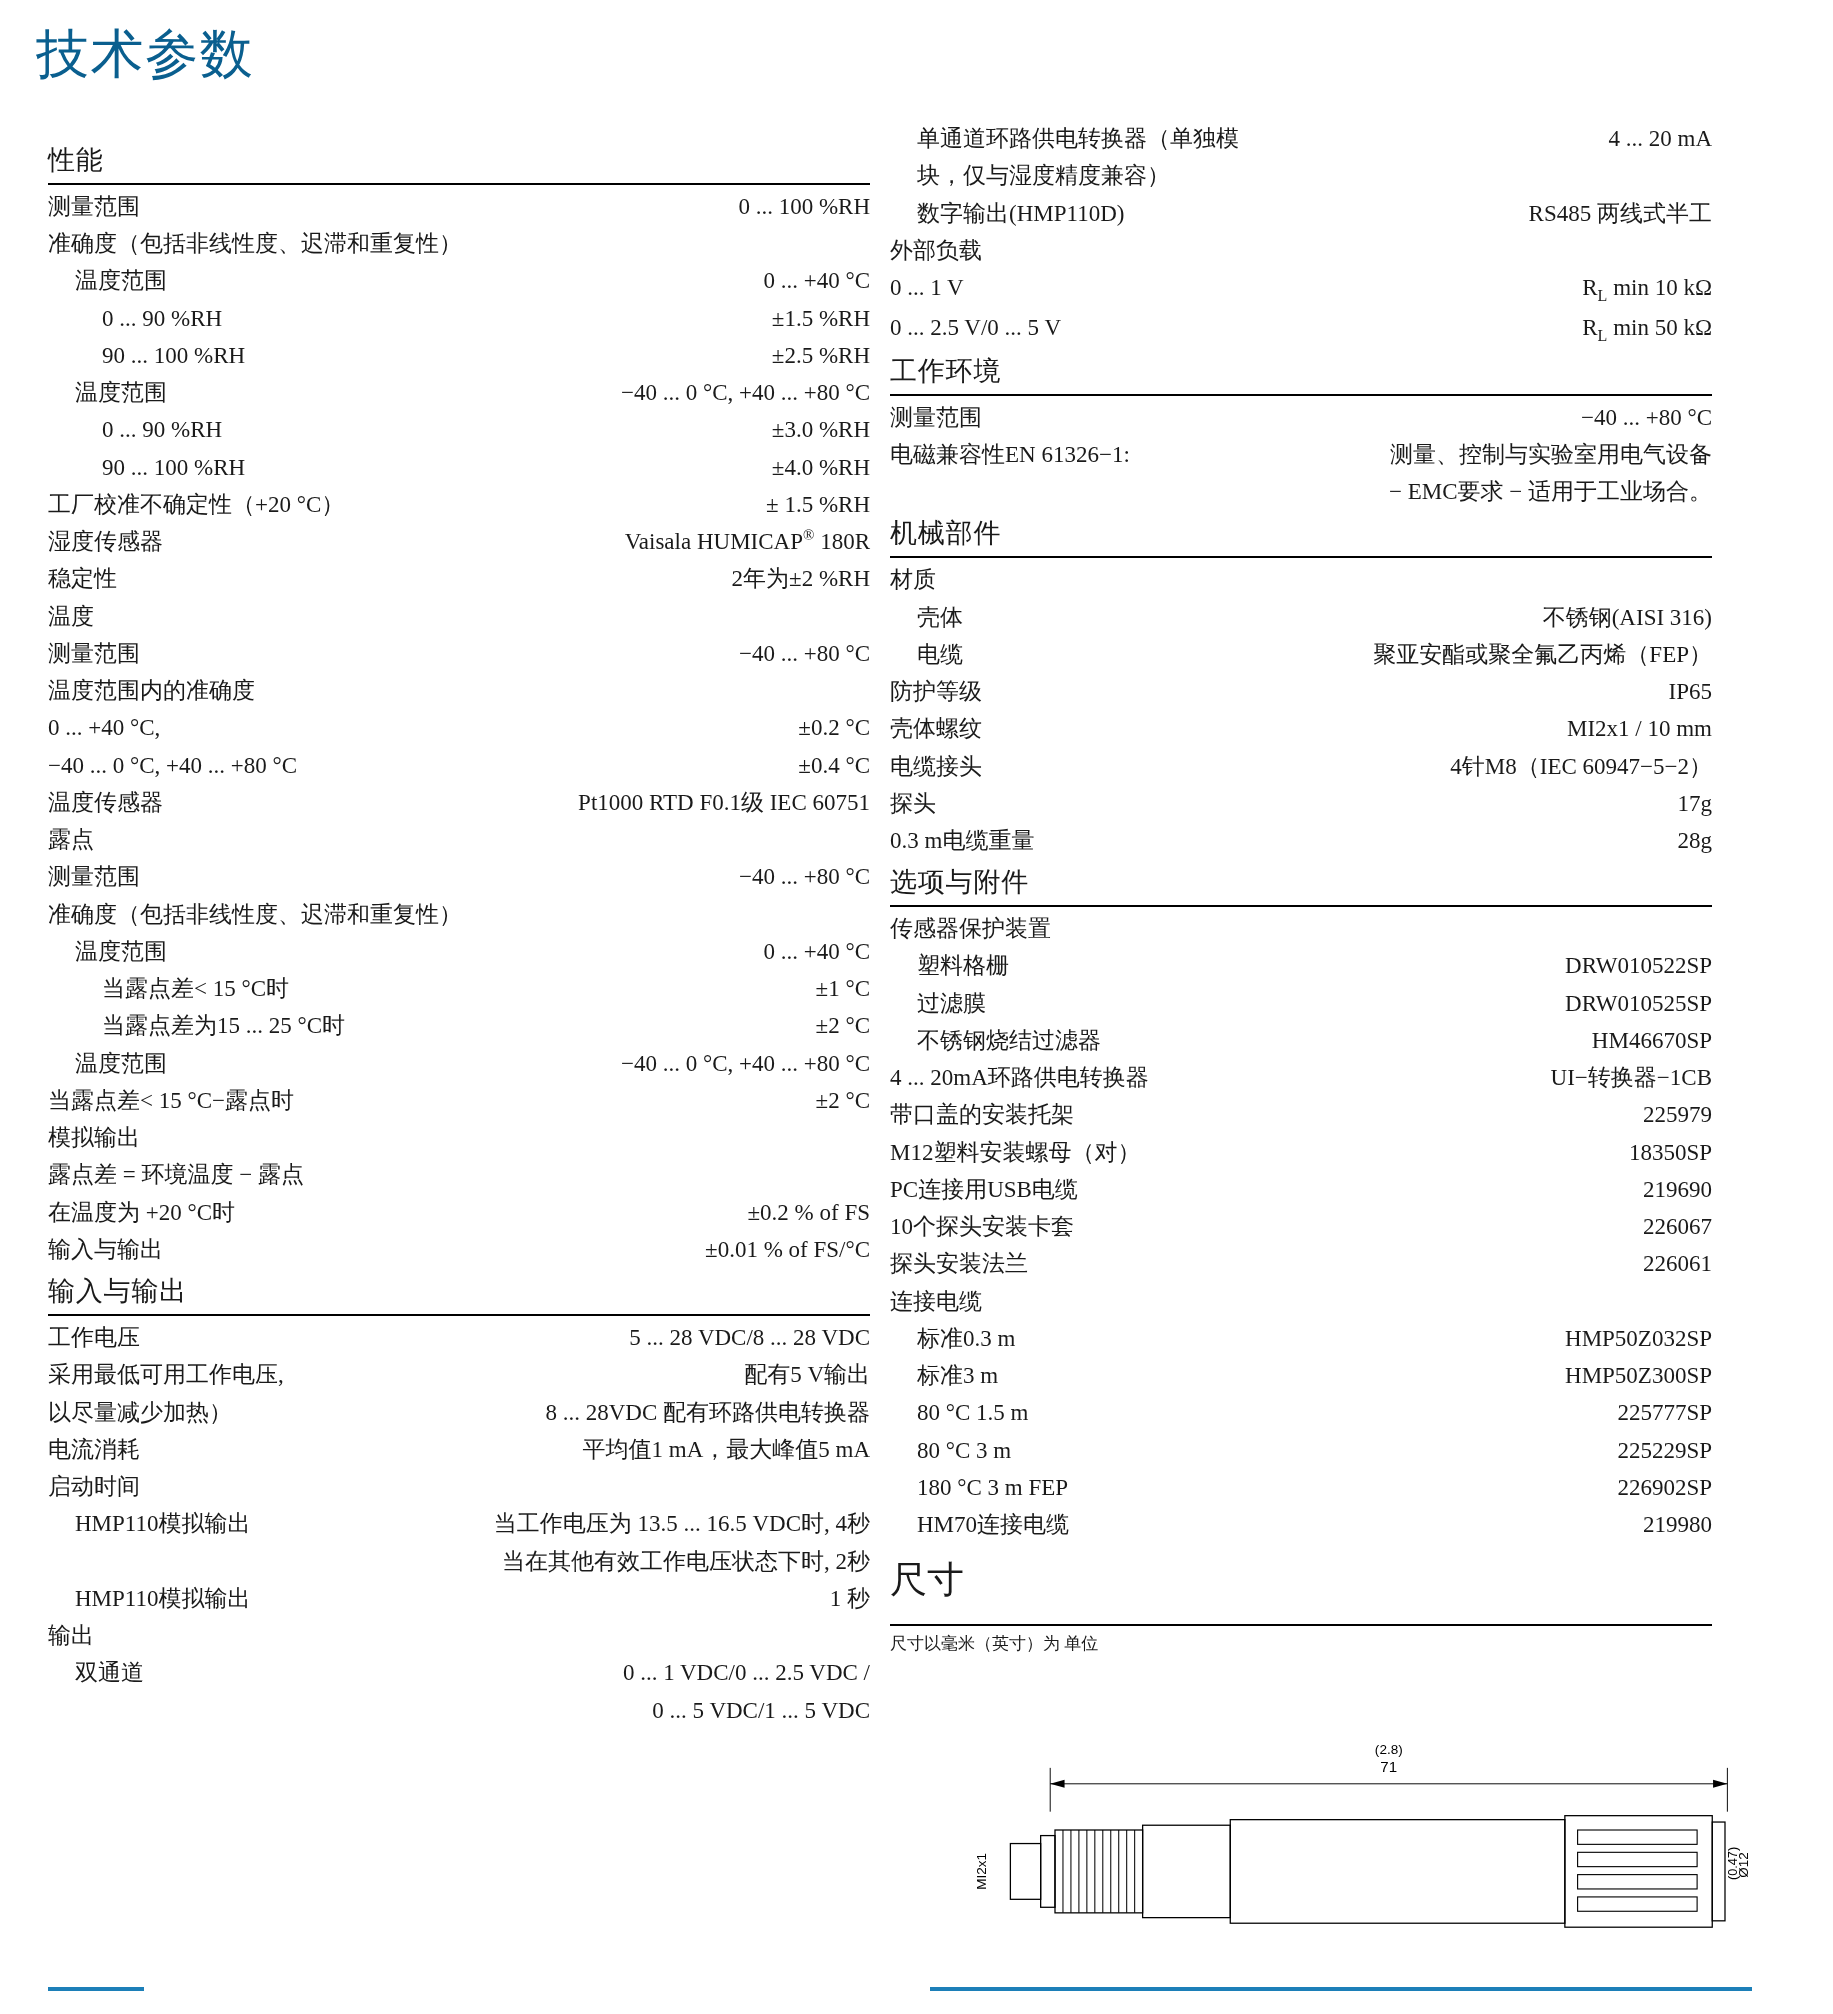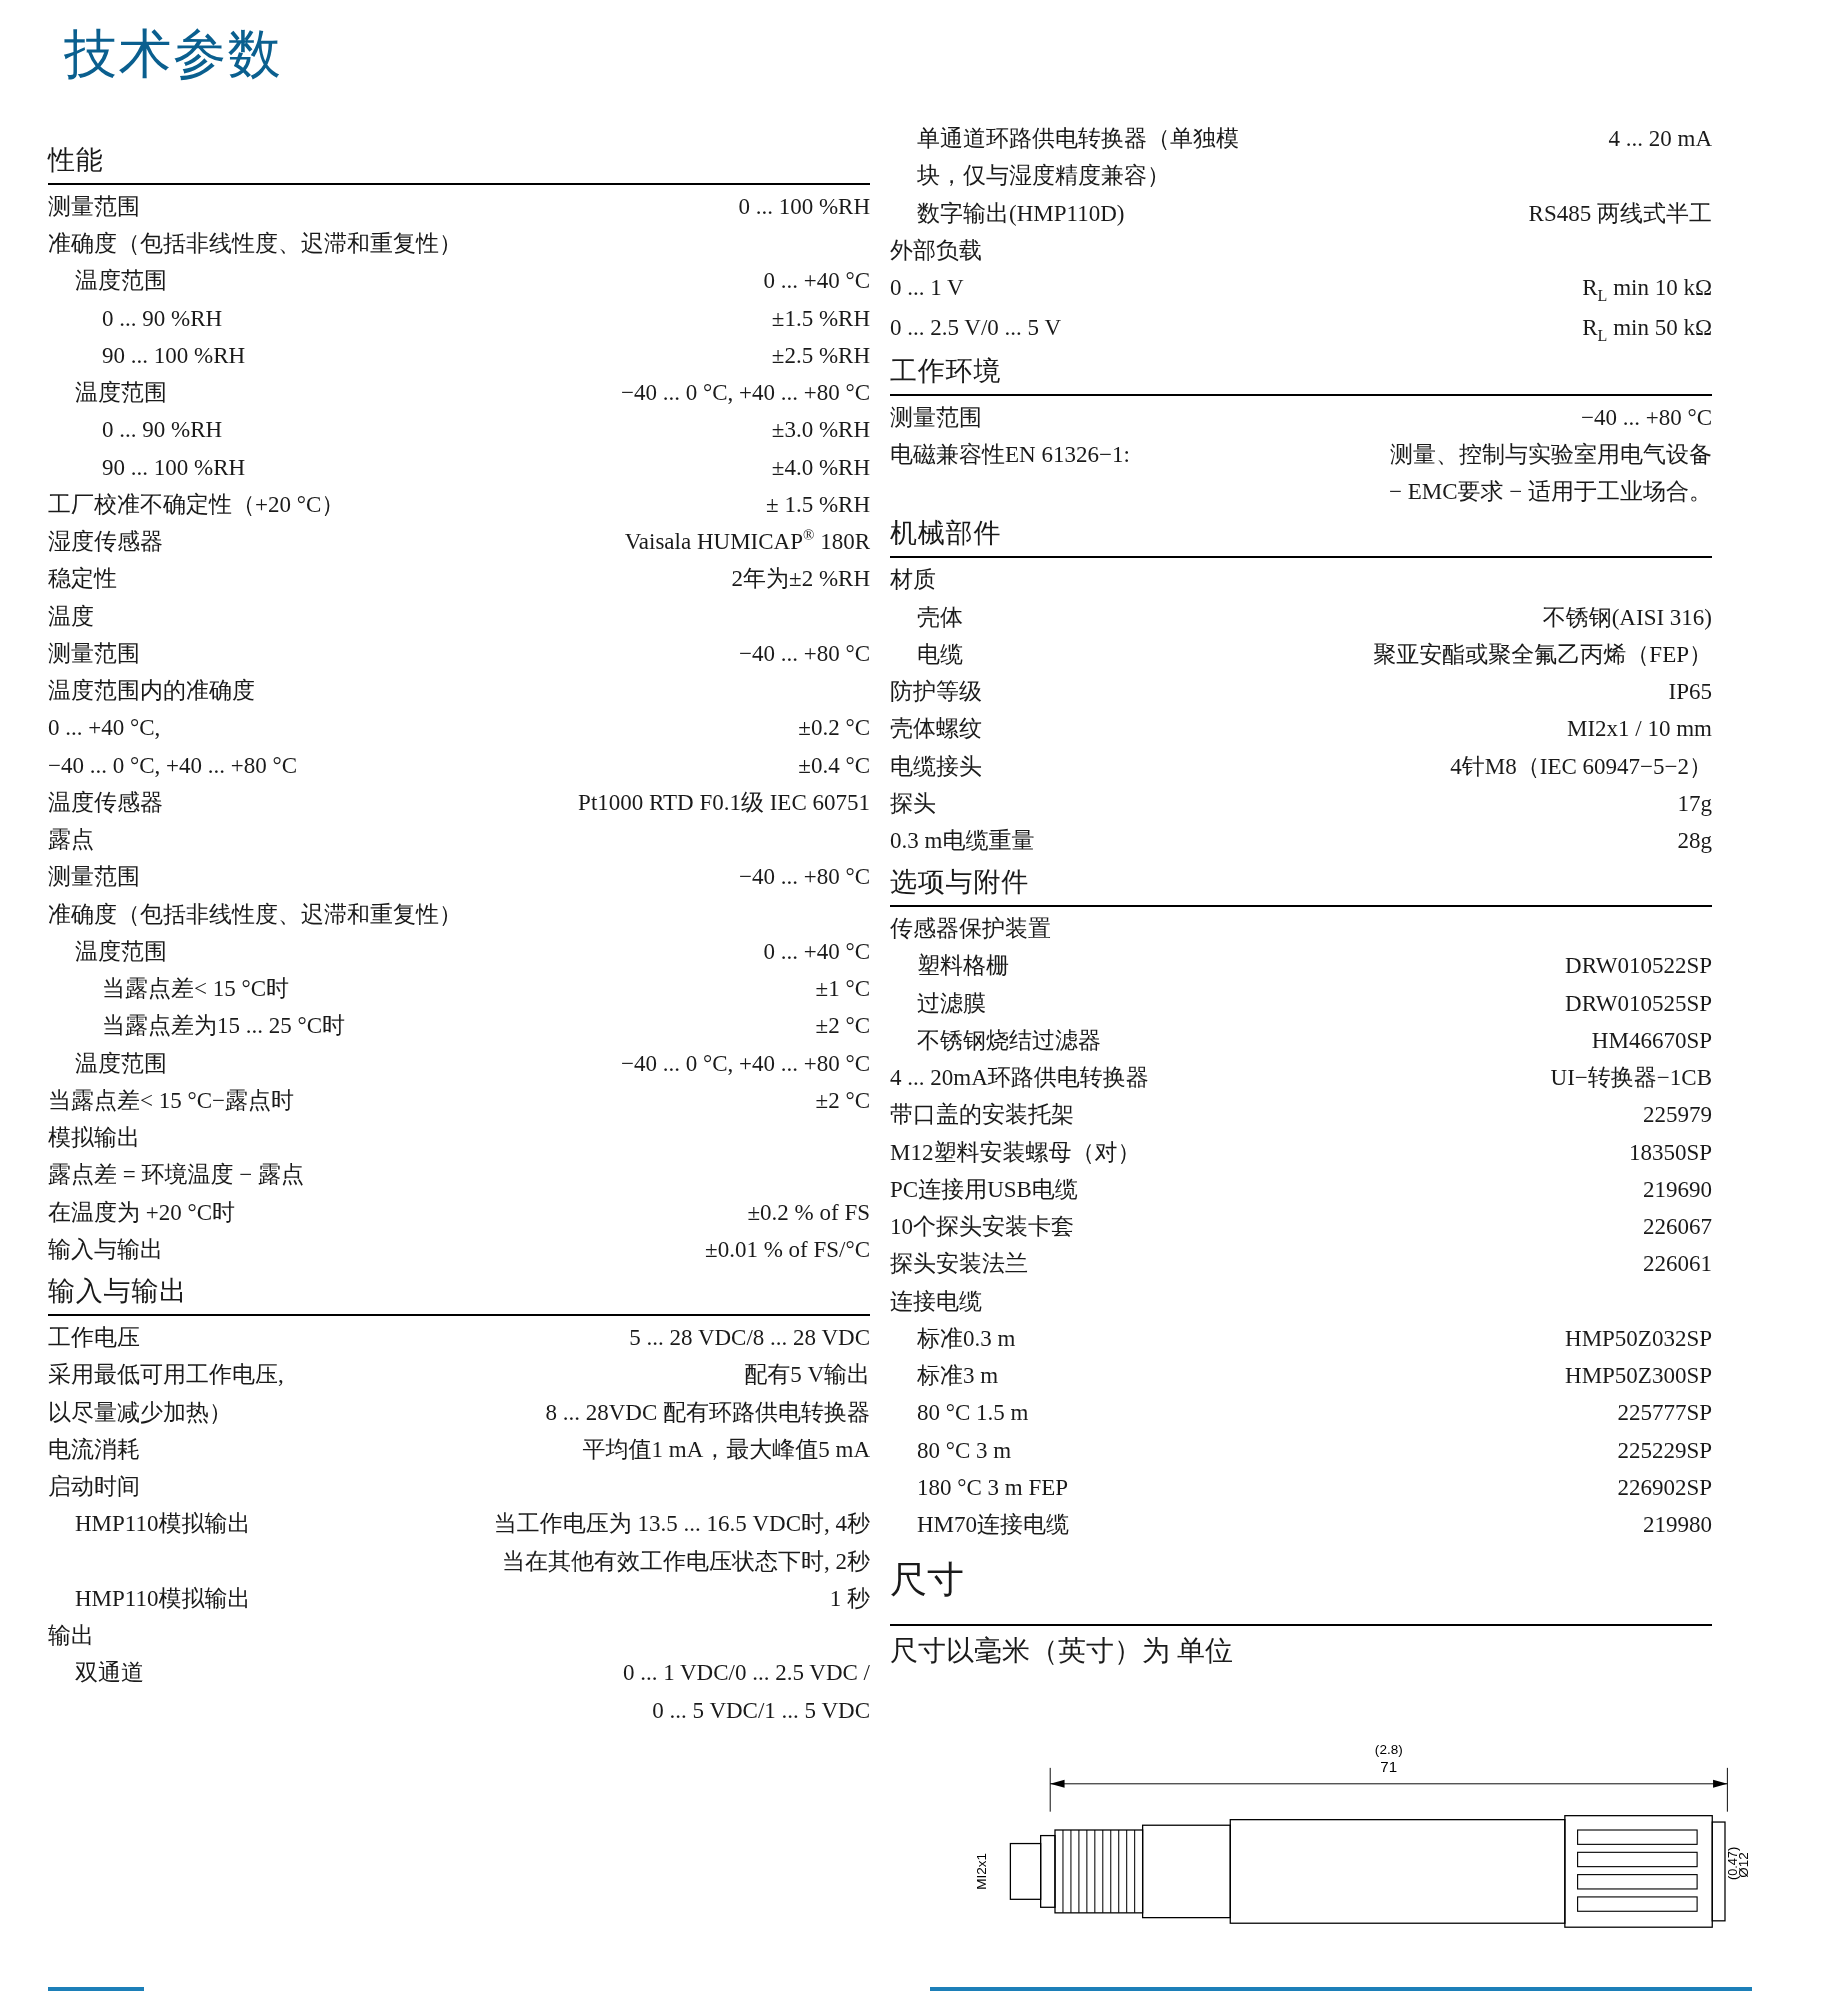--- a/index.html
+++ b/index.html
@@ -17,21 +17,21 @@
   }
   .page {
     position: relative;
     width: 1833px;
     height: 2014px;
     box-sizing: border-box;
     padding: 0;
   }
   .title {
     position: absolute;
-    left: 64px;
+    left: 36px;
     top: 19px;
     font-family: "Liberation Sans", sans-serif;
     font-size: 53px;
     color: #0a5f8f;
     letter-spacing: 1.6px;
   }
   .col {
     position: absolute;
     top: 142px;
     width: 822px;
@@ -67,21 +67,21 @@
   .sup { font-size: 15px; vertical-align: super; }
   .section-block { margin-bottom: 4.8px; }
 
   .dims-head {
     font-family: Liberation Mono, monospace;
     font-size: 37px;
     padding-bottom: 19px;
     border-bottom: 2.4px solid #000;
     margin-top: 11.2px;
   }
-  .dims-note { font-size: 28px; padding-top: 6.4px; }
+  .dims-note { font-size: 17px; padding-top: 6.4px; }
 
   .drawing {
     position: absolute;
     left: 930px;
     top: 1736px;
     width: 822px;
     height: 239px;
   }
   .footer-rule {
     position: absolute;

